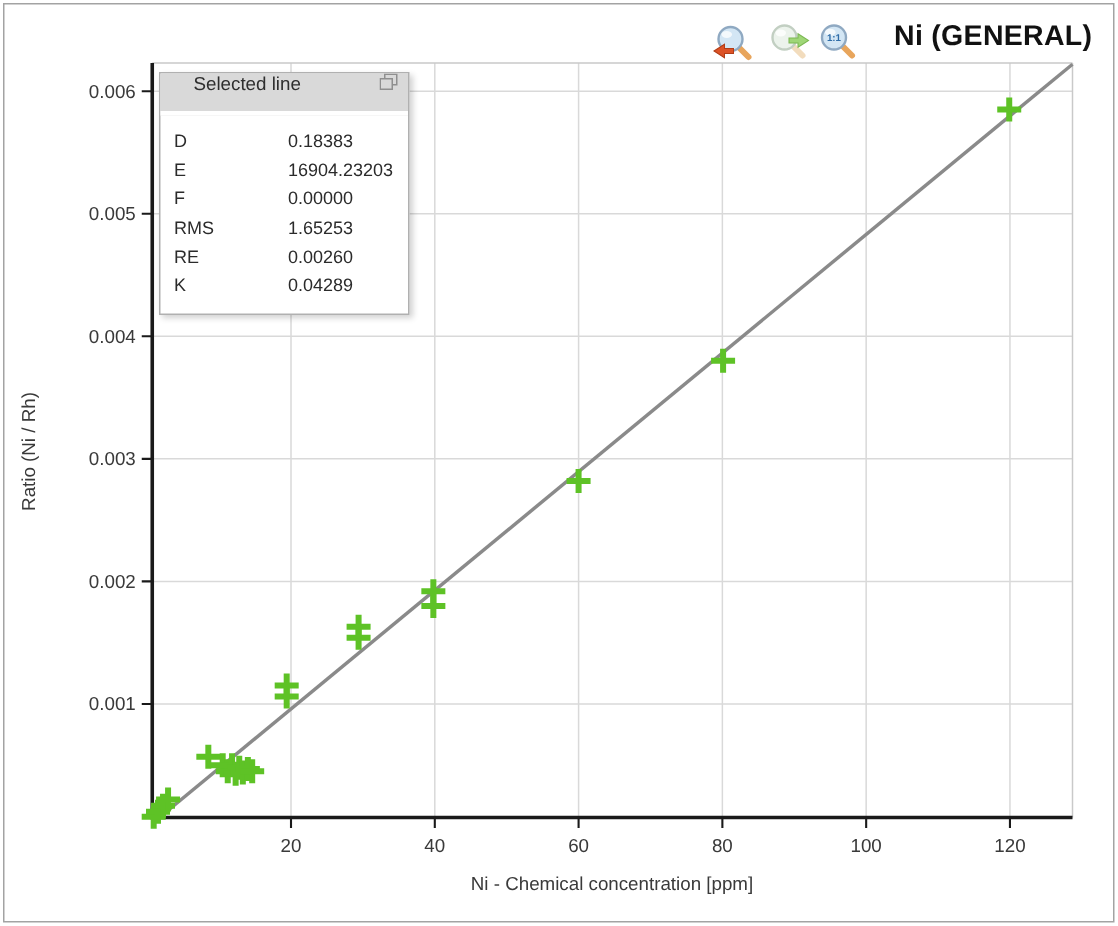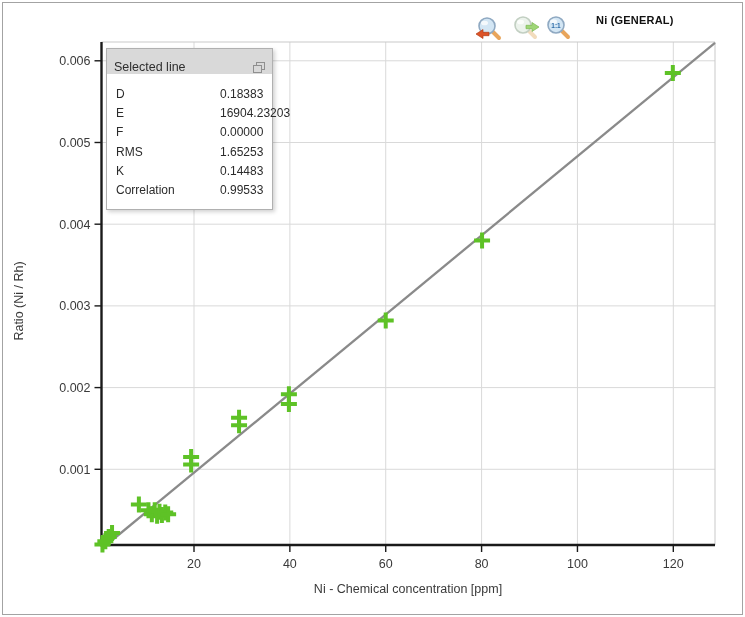--- a/index.html
+++ b/index.html
@@ -1,31 +1,31 @@
 <!DOCTYPE html>
 <html><head>
 <meta charset="utf-8">
 <style>
   html,body{margin:0;padding:0;background:#fff;}
   body{width:745px;height:617px;position:relative;font-family:"Liberation Sans",sans-serif;overflow:hidden;}
   .window{position:absolute;inset:2px;border:1px solid #a3a3a3;background:#fff;}
   .toolbar-btn{position:absolute;width:30px;height:28px;background:transparent;border:none;padding:0;cursor:pointer;}
-  .chart-title{position:absolute;left:593px;top:11px;font-size:11px;font-weight:bold;color:#111;letter-spacing:0.2px;}
+  .chart-title{position:absolute;left:593px;top:11px;font-size:19px;font-weight:bold;color:#111;letter-spacing:0.2px;}
   svg text{font-family:"Liberation Sans",sans-serif;}
   .axis-title{font-size:12.5px;fill:#3a3a3a;}
   
   .panel{position:absolute;left:103px;top:45px;width:165px;background:#fff;border:1px solid #b0b0b0;
          box-shadow:2px 2px 4px rgba(0,0,0,0.18);}
-  .panel-header{height:25px;background:#d9d9d9;border-bottom:3px solid #ffffff;display:flex;align-items:flex-end;
-                justify-content:space-between;padding:0 6px 0 7px;cursor:default;}
+  .panel-header{height:25px;background:#d9d9d9;border-bottom:3px solid #ffffff;display:flex;align-items:flex-start;
+                justify-content:space-between;padding:0 6px 0 22px;cursor:default;}
   .panel-title{font-size:12.5px;color:#2e2e2e;}
   .panel-body{padding:7px 8px 9px 9px;}
   .panel-row{display:flex;height:19.3px;align-items:center;font-size:12px;color:#2b2b2b;}
   .panel-row .lbl{width:76px;flex:none;}
-  .panel-row .val{flex:1;margin-left:28px;}
+  .panel-row .val{flex:1;}
   .restore-icon{width:13px;height:12px;display:block;}
 </style>
 </head>
 <body>
 
 <div class="window">
 
   <svg id="chart-svg" width="741" height="613" viewBox="2 2 741 613" style="position:absolute;left:0;top:0;">
     <text class="axis-title" x="407" y="592" text-anchor="middle">Ni - Chemical concentration [ppm]</text>
     <text class="axis-title" x="22" y="300" text-anchor="middle" transform="rotate(-90 22 300)">Ratio (Ni / Rh)</text>
@@ -140,23 +140,23 @@
         </div>
         <div class="panel-row">
           <span class="lbl">F</span>
           <span class="val">0.00000</span>
         </div>
         <div class="panel-row">
           <span class="lbl">RMS</span>
           <span class="val">1.65253</span>
         </div>
         <div class="panel-row">
-          <span class="lbl">K</span>
-          <span class="val">0.14483</span>
+          <span class="lbl">RE</span>
+          <span class="val">0.00260</span>
         </div>
         <div class="panel-row">
-          <span class="lbl">Correlation</span>
-          <span class="val">0.99533</span>
+          <span class="lbl">K</span>
+          <span class="val">0.04289</span>
         </div>
       </div>
   </div>
 
 </div>
 
 </body></html>

